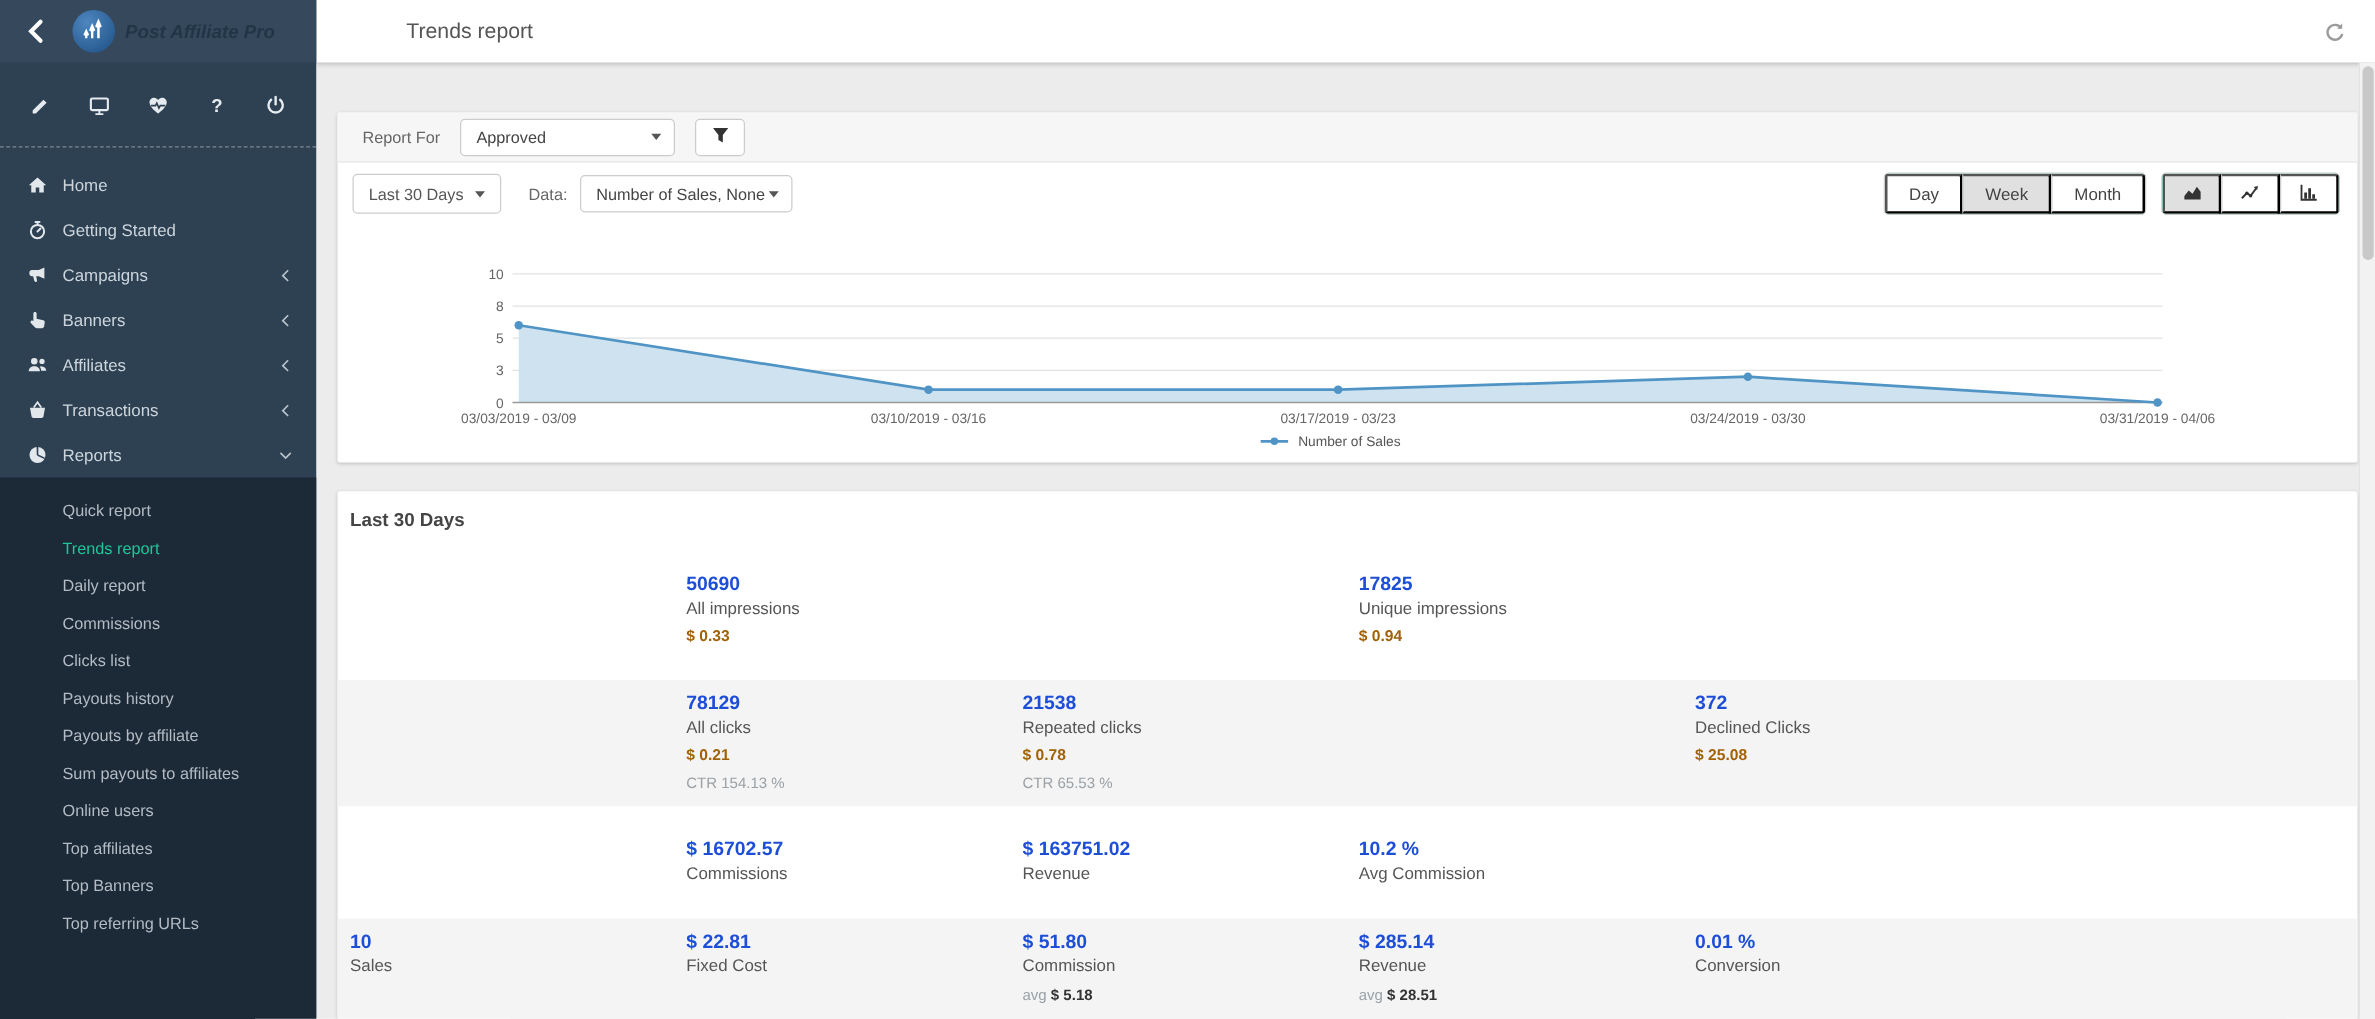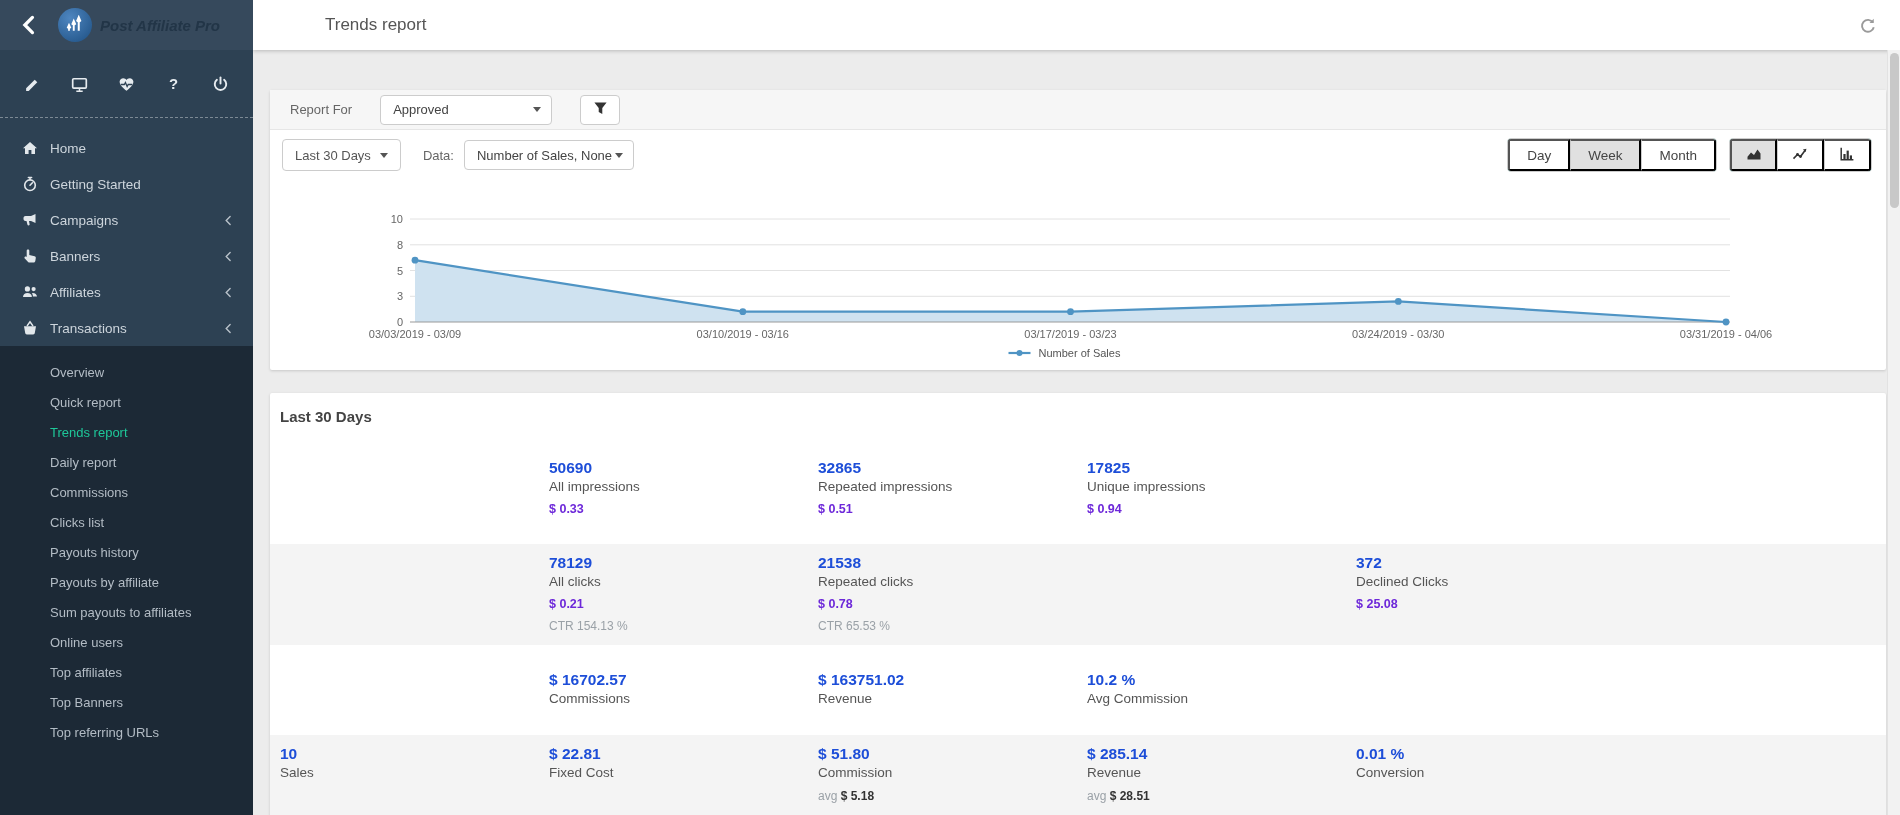--- a/index.html
+++ b/index.html
@@ -32,21 +32,21 @@
   .topbar { height:50px; background:#fff; box-shadow:0 1px 4px rgba(0,0,0,.22);
             display:flex; align-items:center; padding:0 24px 0 72px; position:relative; z-index:3; }
   .topbar h1 { font-size:17px; font-weight:normal; color:#555; }
   .refresh { margin-left:auto; color:#9a9a9a; cursor:pointer; display:flex; }
   .content { position:absolute; top:50px; left:0; right:0; bottom:0; overflow:hidden; padding:40px 14px 0 17px; }
 
   .card { background:#fff; box-shadow:0 1px 3px rgba(0,0,0,.16); border-radius:2px; }
 
   
   .filter-row { height:40px; background:#f6f6f6; border-bottom:1px solid #e6e6e6;
-                display:flex; align-items:center; padding:0 20px;gap:12px; }
+                display:flex; align-items:center; padding:0 20px; }
   .flabel { font-size:13px; color:#666; margin-right:16px; }
   .select { height:30px; border:1px solid #ccc; border-radius:4px; background:#fff;
             display:flex; align-items:center; padding:0 10px 0 12px; font-size:13px; color:#444; cursor:pointer; }
   .sel-rf { width:172px; }
   .sel-data { width:170px; }
   .caret { width:0; height:0; border-left:4px solid transparent; border-right:4px solid transparent;
            border-top:5px solid #555; margin-left:auto; }
   .filter-btn { width:40px; height:30px; border:1px solid #ccc; border-radius:4px; background:#fff;
                 margin-left:16px; display:flex; align-items:center; justify-content:center; color:#333; cursor:pointer; }
   .controls-row { height:50px; display:flex; align-items:center; padding:0 12px; }
@@ -68,21 +68,21 @@
 
   
   .card-stats { margin-top:23px; padding-bottom:60px; min-height:440px; }
   .card-stats h2 { font-size:15px; color:#444; padding:15px 0 0 10px; }
   .stats-rows { margin-top:24px; }
   .stats-row { display:grid; grid-template-columns:repeat(5, 269px); padding:10px 0 12px; padding-left:10px; }
   .stats-row + .stats-row { margin-top:16px; }
   .stats-row.shaded { background:#f4f4f4; }
   .cell-value { font-size:15.5px; font-weight:bold; color:#1d4ed8; line-height:17px; }
   .cell-label { font-size:13.5px; color:#555; margin-top:2px; line-height:17px; }
-  .cell-sub { font-size:12.5px; font-weight:bold; color:#6d28d9; margin-top:7px; line-height:14px; }
+  .cell-sub { font-size:12.5px; font-weight:bold; color:#a16207; margin-top:7px; line-height:14px; }
   .cell-note { font-size:12px; color:#9aa1a7; margin-top:8px; line-height:14px; }
   .cell-note .nb { color:#333; font-weight:bold; }
 
   
   .scrollbar { position:absolute; top:50px; right:0; bottom:0; width:13px;
                background:#f2f2f2; border-left:1px solid #e2e2e2; z-index:4; }
   .scroll-thumb { position:absolute; top:3px; left:2px; width:9px; height:155px; background:#c8c8c8; border-radius:5px; cursor:pointer; }
 </style>
 </head>
 <body>
@@ -202,23 +202,36 @@
               <path d="M5 6 L8 1.8 L11 6" fill="none" stroke="currentColor" stroke-width="1.4"></path>
             </svg>
           </span>
           <span>Transactions</span>
           <span class="nav-chevron">
             <svg width="13" height="13" viewBox="0 0 16 16">
               <path d="M10 3.2 L5.2 8 L10 12.8" fill="none" stroke="currentColor" stroke-width="1.7" stroke-linecap="round"></path>
             </svg>
           </span>
         </div>
+        <div class="nav-item">
+          <span class="nav-icon">
+            <svg width="16" height="16" viewBox="0 0 16 16">
+              <circle cx="8" cy="8" r="6.4" fill="currentColor"></circle>
+              <path d="M8 8 L8 1.6 M8 8 L13.8 10.7" stroke="#2d4153" stroke-width="1.3"></path>
+            </svg>
+          </span>
+          <span>Reports</span>
+          <span class="nav-chevron">
+            <svg width="13" height="13" viewBox="0 0 16 16">
+              <path d="M3.4 5.8 L8 10.4 L12.6 5.8" fill="none" stroke="currentColor" stroke-width="1.7" stroke-linecap="round"></path>
+            </svg>
+          </span>
+        </div>
       </nav>
     <div class="submenu" id="reportSubmenu">
-        <div class="submenu-item">Overview</div>
         <div class="submenu-item">Quick report</div>
         <div class="submenu-item active">Trends report</div>
         <div class="submenu-item">Daily report</div>
         <div class="submenu-item">Commissions</div>
         <div class="submenu-item">Clicks list</div>
         <div class="submenu-item">Payouts history</div>
         <div class="submenu-item">Payouts by affiliate</div>
         <div class="submenu-item">Sum payouts to affiliates</div>
         <div class="submenu-item">Online users</div>
         <div class="submenu-item">Top affiliates</div>
@@ -329,25 +342,20 @@
 
       <section class="card card-stats">
         <h2>Last 30 Days</h2>
         <div class="stats-rows" id="statsRows">
             <div class="stats-row">
               <div class="cell" style="grid-column: 2;">
                 <div class="cell-value">50690</div>
                 <div class="cell-label">All impressions</div>
                 <div class="cell-sub">$ 0.33</div>
               </div>
-              <div class="cell" style="grid-column: 3;">
-                <div class="cell-value">32865</div>
-                <div class="cell-label">Repeated impressions</div>
-                <div class="cell-sub">$ 0.51</div>
-              </div>
               <div class="cell" style="grid-column: 4;">
                 <div class="cell-value">17825</div>
                 <div class="cell-label">Unique impressions</div>
                 <div class="cell-sub">$ 0.94</div>
               </div>
             </div>
             <div class="stats-row shaded">
               <div class="cell" style="grid-column: 2;">
                 <div class="cell-value">78129</div>
                 <div class="cell-label">All clicks</div>

